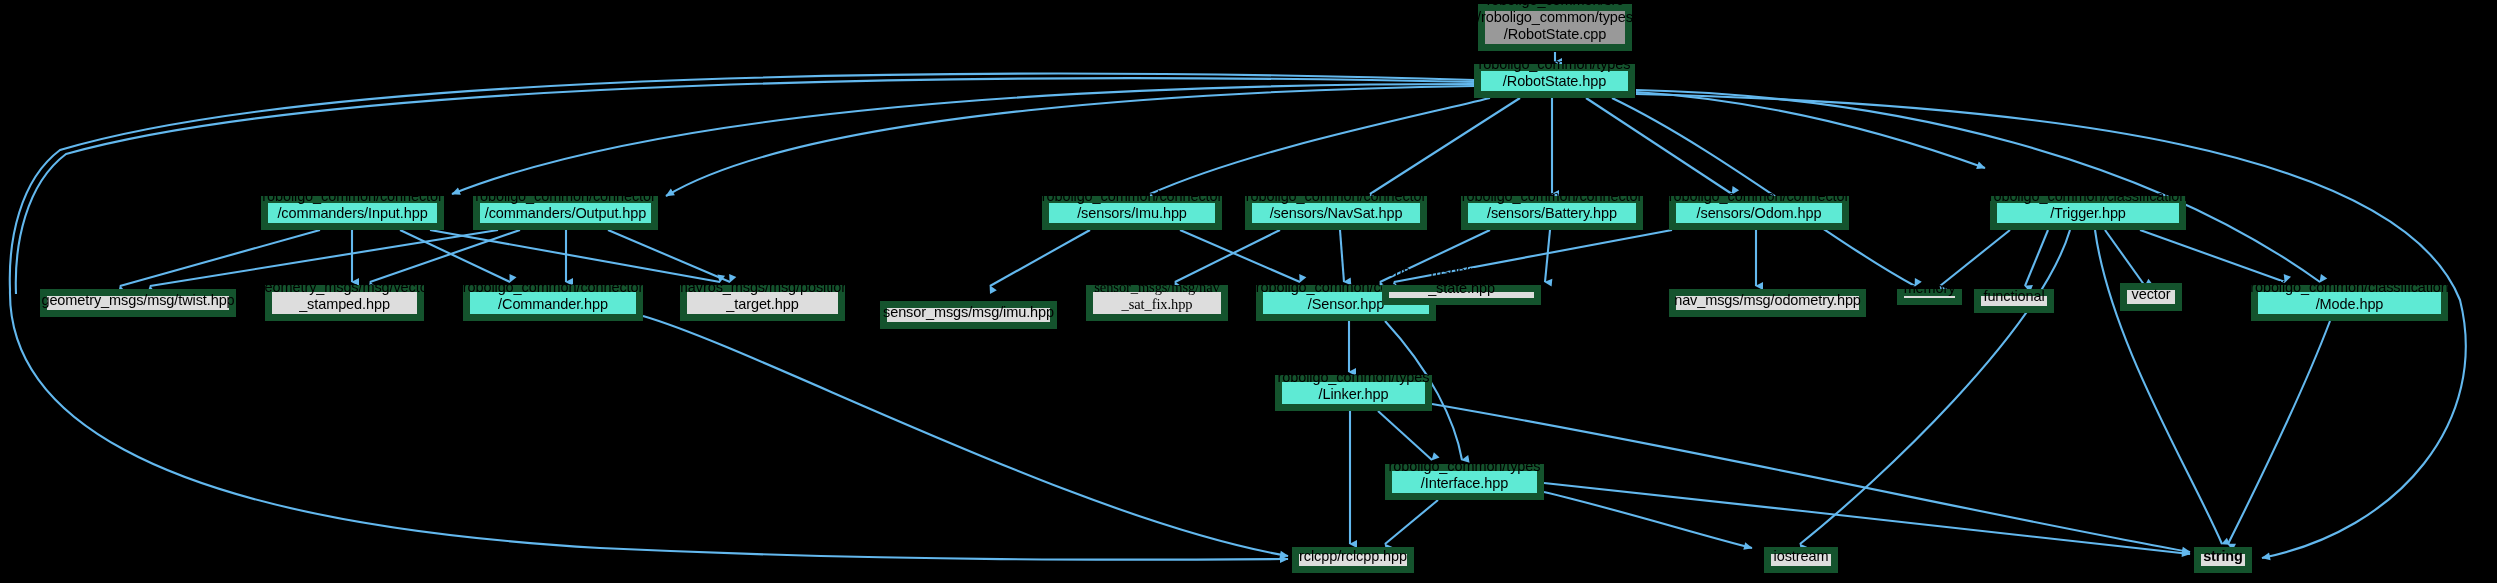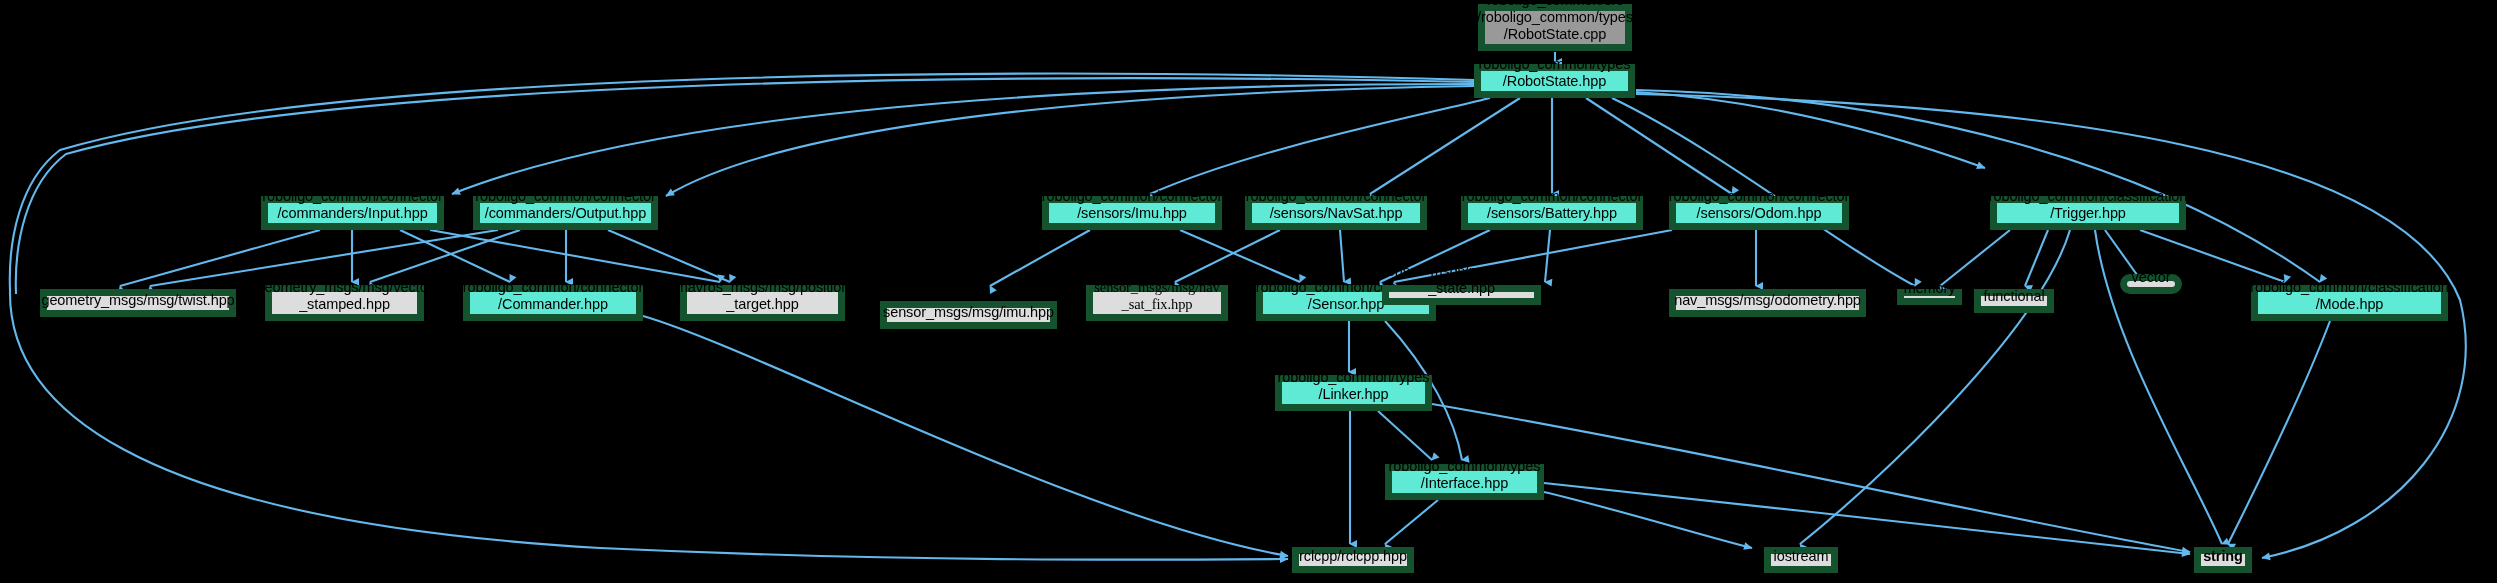--- a/index.html
+++ b/index.html
@@ -135,21 +135,21 @@
       <div class="node gray" style="left: 880px; top: 289px; width: 177px; height: 28px; margin-top: 12px;"><span>sensor_msgs/msg/imu.hpp</span></div>
       <div class="node gray" style="left: 1086px; top: 285px; width: 142px; height: 36px; font-family: Liberation Serif, serif;"><span>sensor_msgs/msg/nav
 _sat_fix.hpp</span></div>
       <div class="node white" style="left: 1256px; top: 285px; width: 180px; height: 36px;"><span>roboligo_common/connector
 /Sensor.hpp</span></div>
       <div class="node gray" style="left: 1382px; top: 285px; width: 159px; height: 20px;"><span>sensor_msgs/msg/battery
 _state.hpp</span></div>
       <div class="node gray" style="left: 1669px; top: 289px; width: 197px; height: 28px;"><span>nav_msgs/msg/odometry.hpp</span></div>
       <div class="node gray" style="left: 1897px; top: 289px; width: 65px; height: 16px;"><span>memory</span></div>
       <div class="node gray" style="left: 1974px; top: 289px; width: 80px; height: 24px;"><span>functional</span></div>
-      <div class="node gray" style="left: 2120px; top: 274px; width: 62px; height: 20px; border-radius: 12px;"><span>vector</span></div>
+      <div class="node gray" style="left: 2120px; top: 283px; width: 62px; height: 28px;"><span>vector</span></div>
       <div class="node white" style="left: 2251px; top: 285px; width: 197px; height: 36px;"><span>roboligo_common/classification
 /Mode.hpp</span></div>
       <div class="node white" style="left: 1275px; top: 375px; width: 157px; height: 36px;"><span>roboligo_common/types
 /Linker.hpp</span></div>
       <div class="node white" style="left: 1385px; top: 464px; width: 159px; height: 36px;"><span>roboligo_common/types
 /Interface.hpp</span></div>
       <div class="node gray" style="left: 1292px; top: 547px; width: 122px; height: 26px;"><span>rclcpp/rclcpp.hpp</span></div>
       <div class="node gray" style="left: 1756px; top: 547px; width: 74px; height: 26px; margin-left: 8px;"><span>iostream</span></div>
       <div class="node gray" style="left: 2194px; top: 547px; width: 58px; height: 26px; font-weight: bold;"><span>string</span></div>
     </div>

